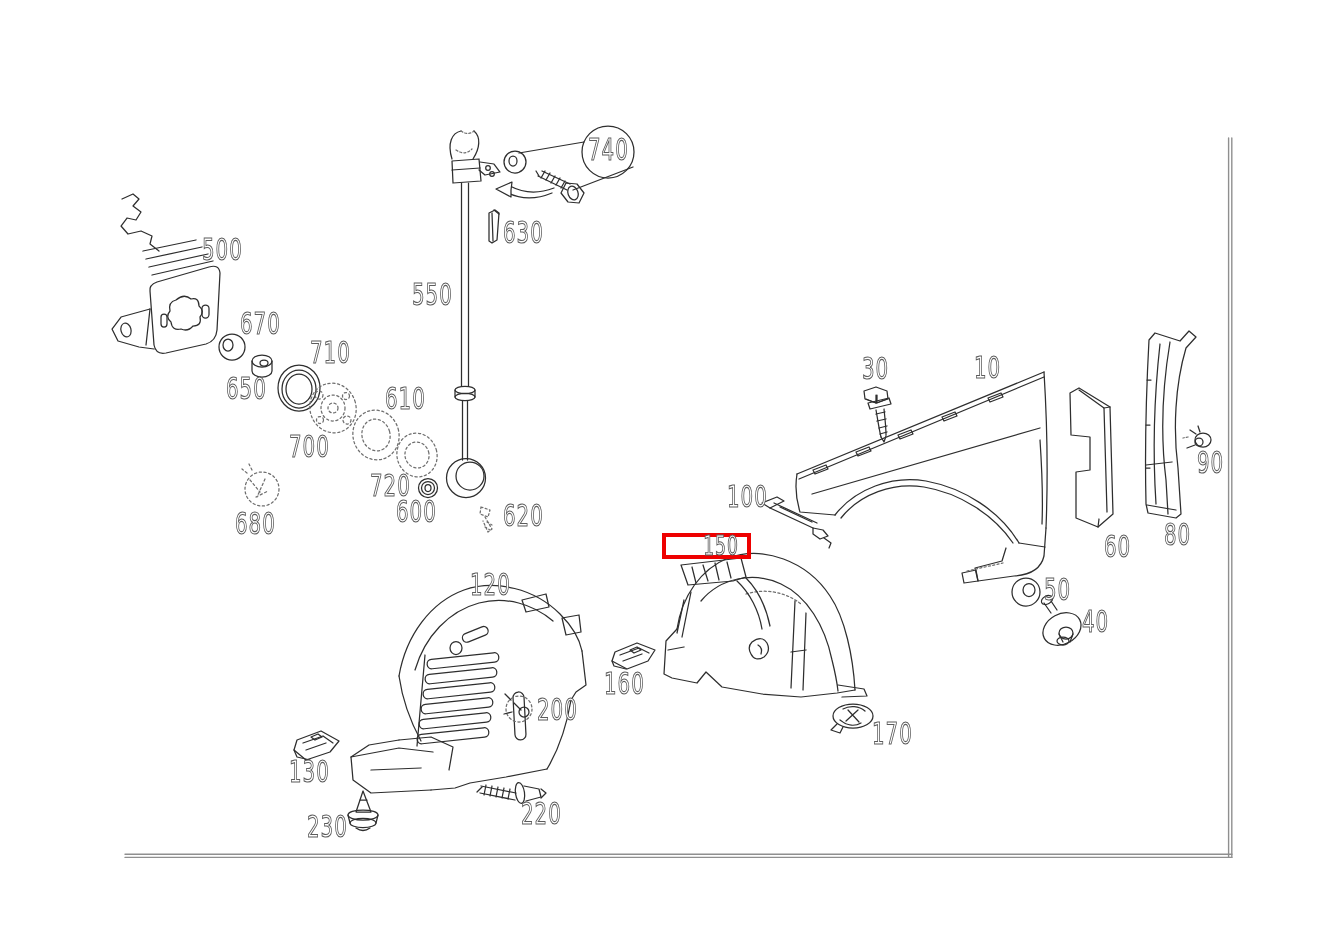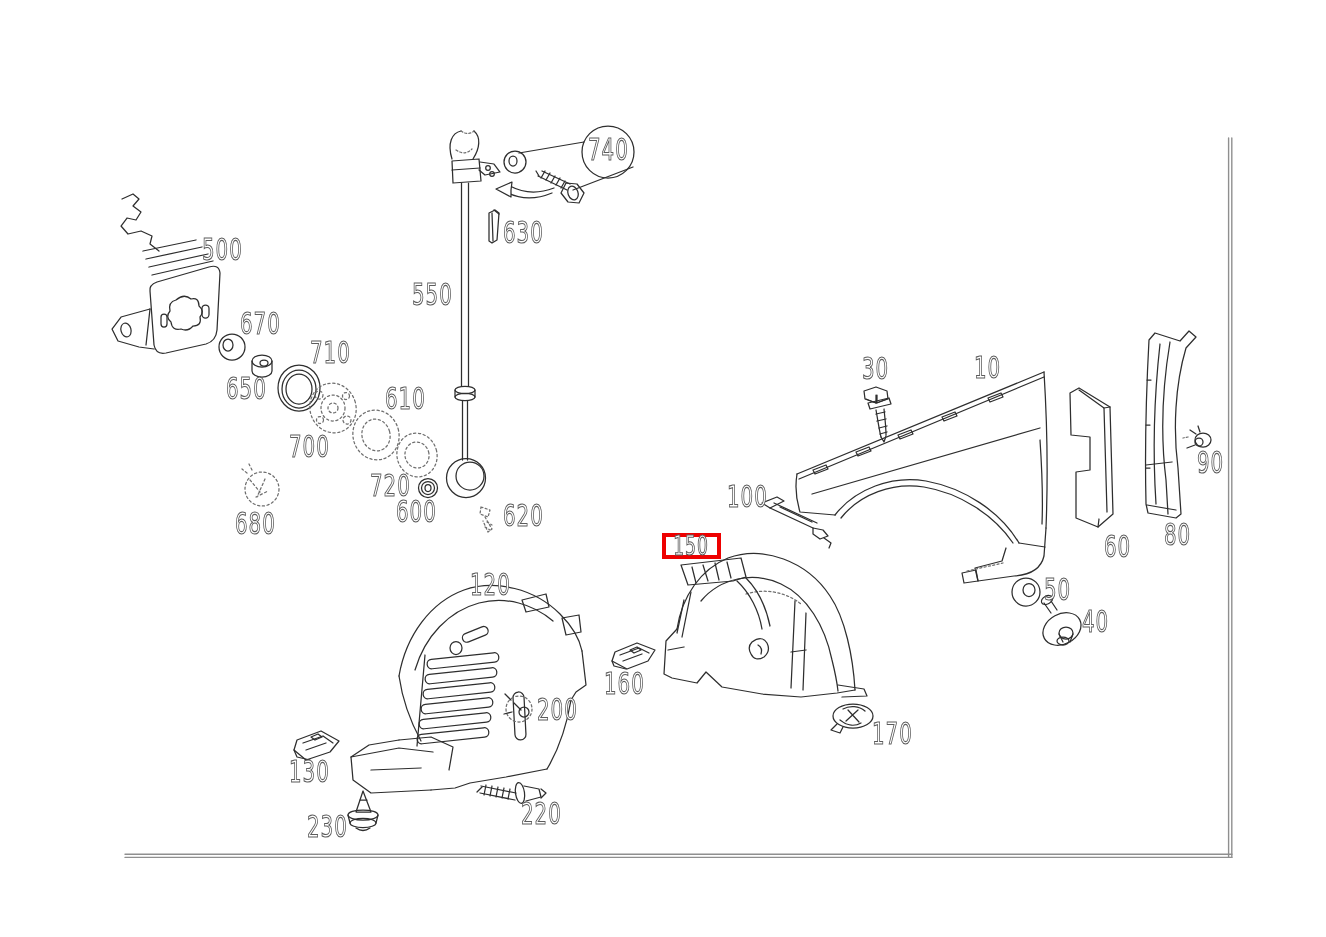--- a/index.html
+++ b/index.html
@@ -21,20 +21,21 @@
     user-select:none;
     cursor:pointer;
   }
   .highlight-box{
     position:absolute;
     left:662px;top:533px;
     width:51px;height:18px;
     border:4.5px solid #ee0000;
     display:flex;align-items:center;justify-content:center;
     cursor:pointer;
+    padding-left:30px;
   }
   .highlight-box .plabel{
     position:static;
     font-size:26px;
     transform:scaleX(0.66);
     transform-origin:center center;
   }
 </style>
 </head>
 <body>

